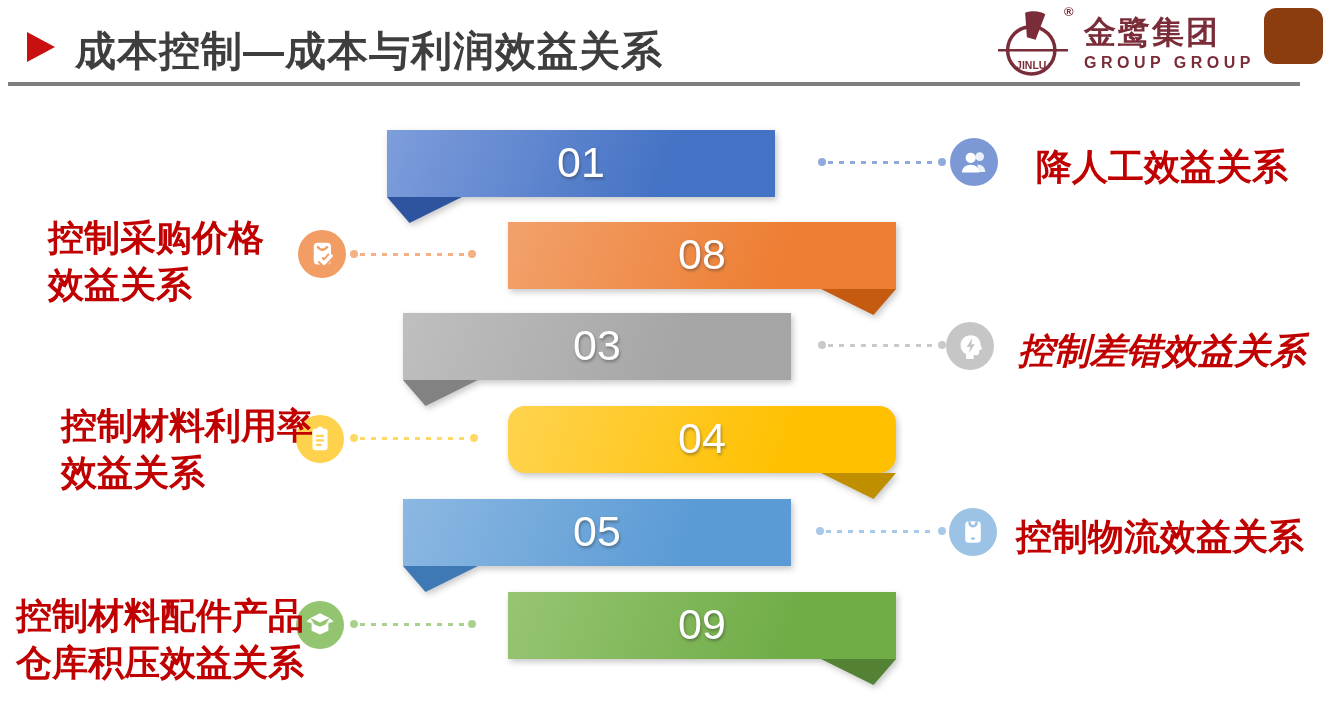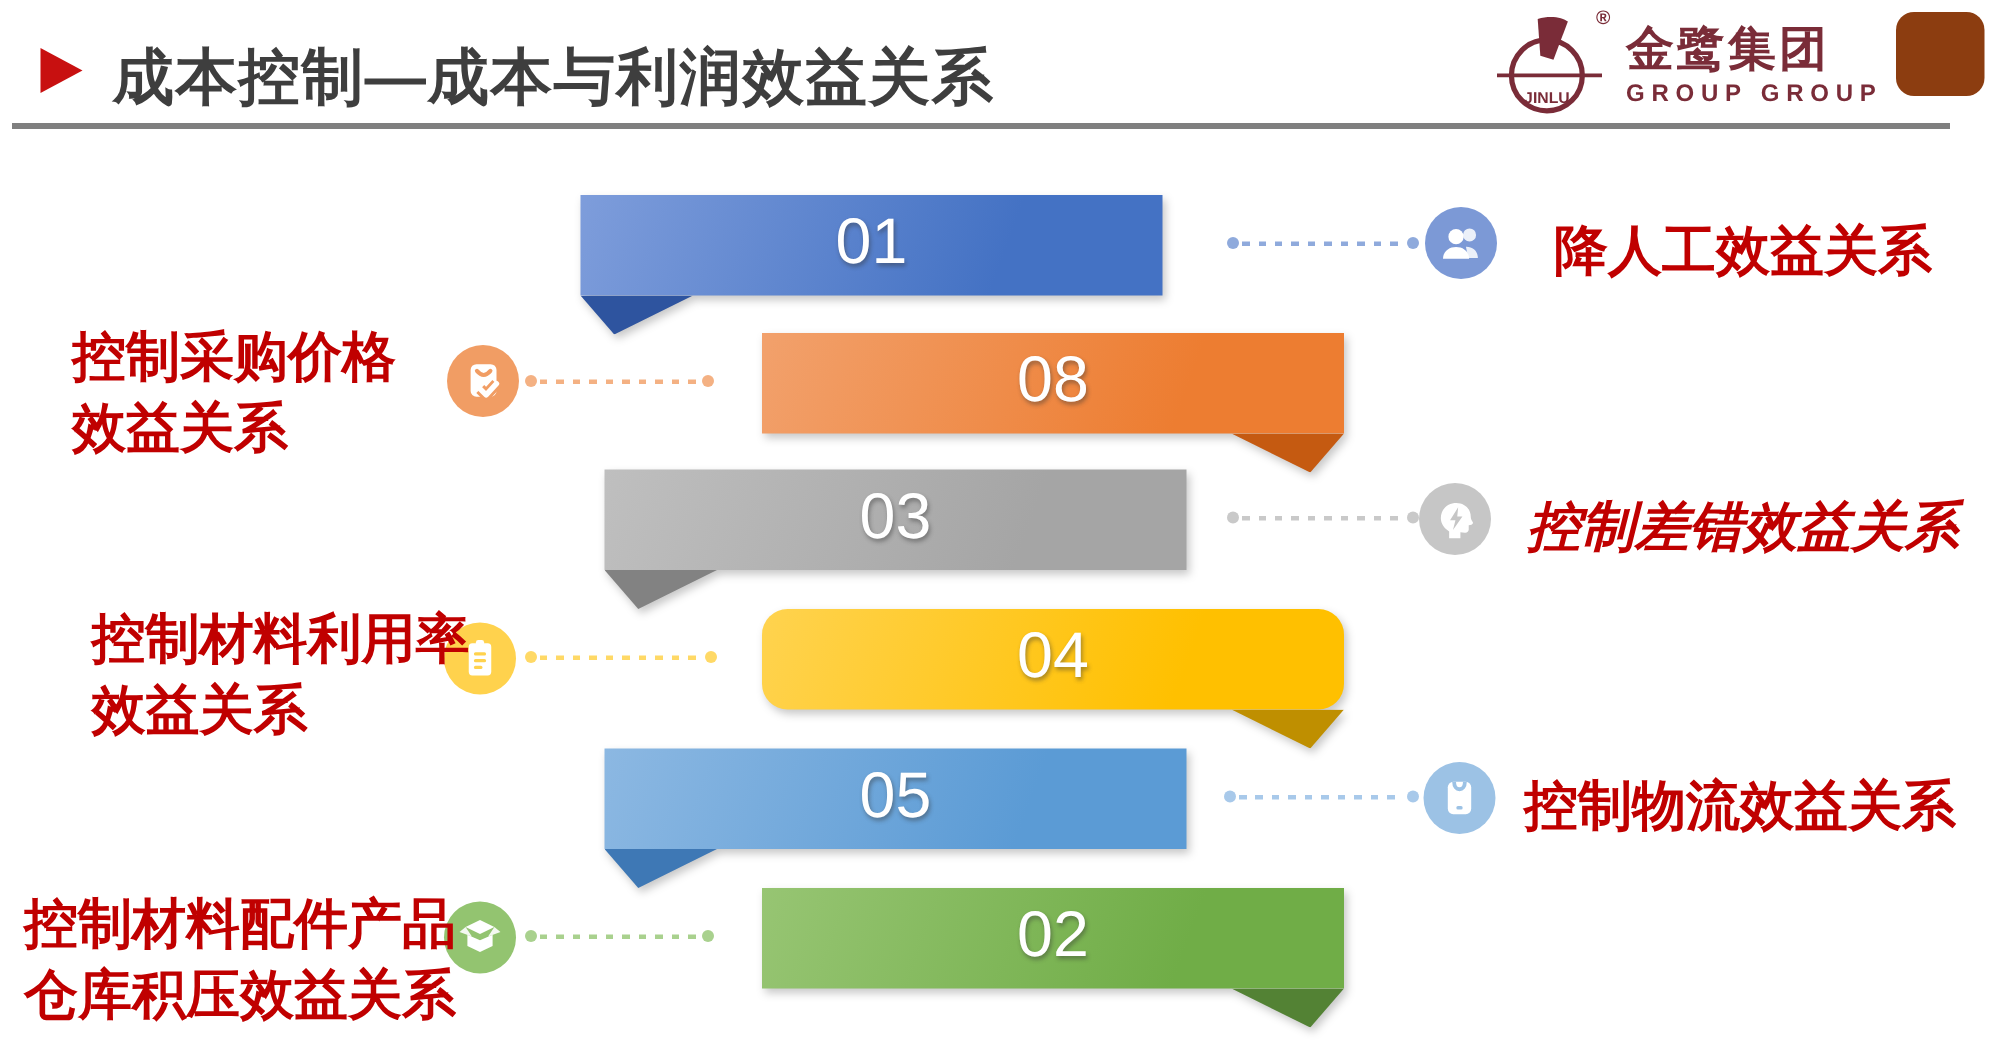--- a/index.html
+++ b/index.html
@@ -180,21 +180,21 @@
         <rect x="6.8" y="4.8" width="10.4" height="14.4" rx="2.4" fill="#fff"></rect>
         <path d="M9.6 4.8c0 2.2 1.1 3.3 2.4 3.3s2.4-1.1 2.4-3.3" fill="none" stroke="var(--circle)" stroke-width="1.7"></path>
         <rect x="10.6" y="15.6" width="2.8" height="1.5" rx=".7" fill="var(--circle)"></rect>
       </svg>
     </div>
     <div class="label">控制物流效益关系</div>
   </section>
 
   <section class="r6" style="--base: #70AD47; --light: #97C573; --dark: #538234; --line: #A9D18E; --circle: #93C470;">
     <div class="banner">
-      <span class="num">02</span>
+      <span class="num">09</span>
       <i class="fold fr"></i>
     </div>
     <div class="conn">
       <i class="dot"></i>
       <i class="dashes"></i>
       <i class="dot"></i>
     </div>
     <div class="icircle">
       <svg viewBox="0 0 24 24">
         <path d="M12 4.2 5.6 7.3 12 10.4 18.4 7.3Z" fill="#fff"></path>

